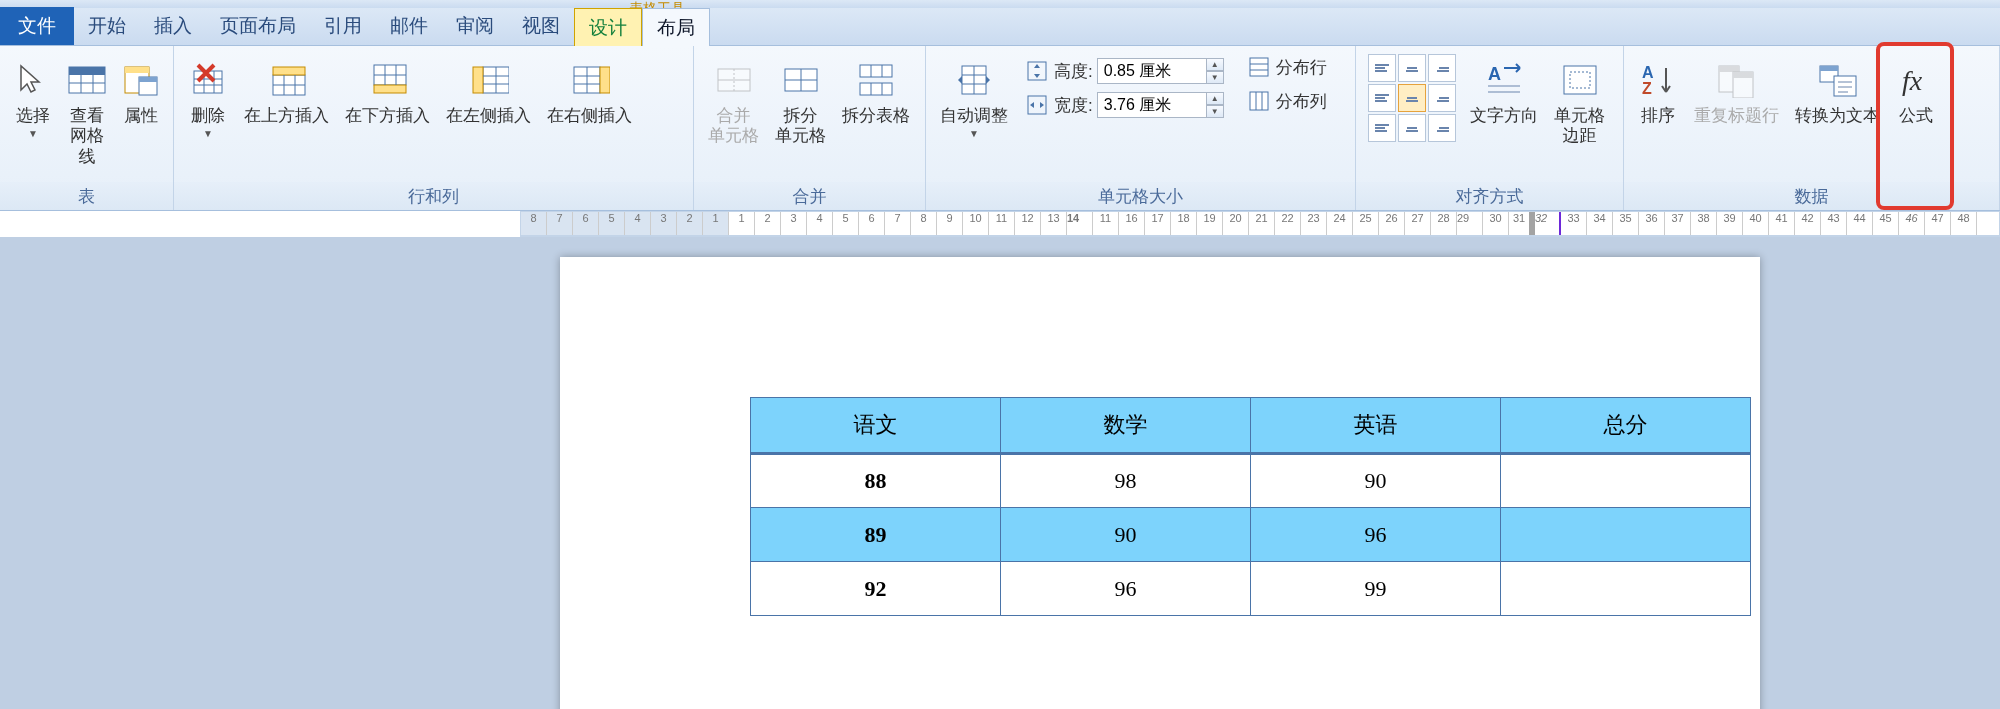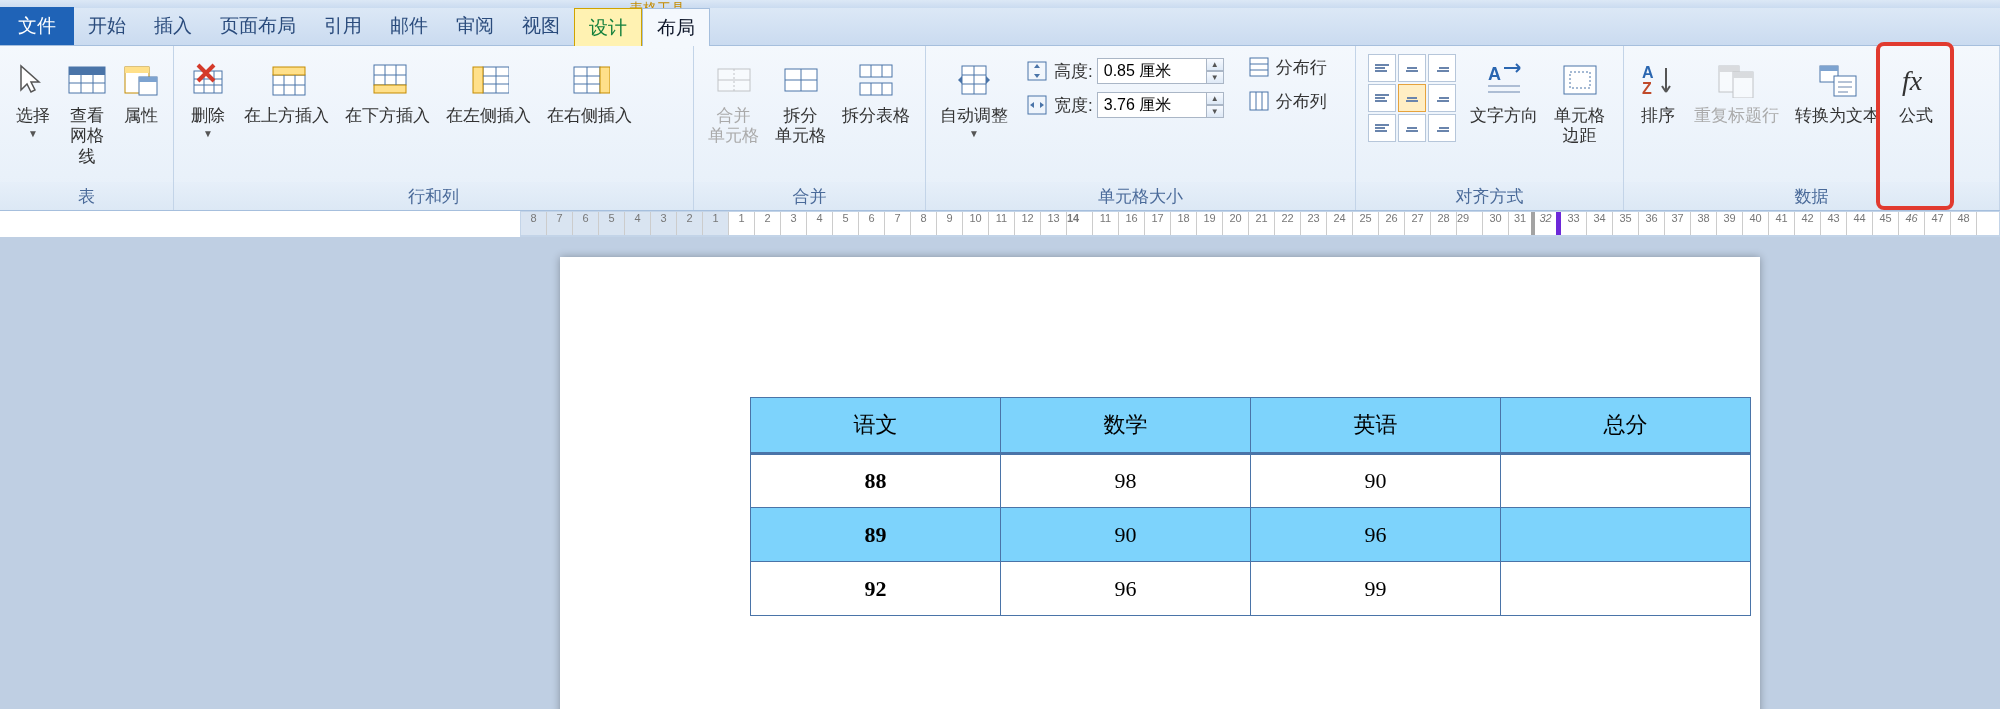--- a/index.html
+++ b/index.html
@@ -677,22 +677,22 @@
       <div style="width:26px;text-align:center;border-right:1px solid #ccc;">21</div>
       <div style="width:26px;text-align:center;border-right:1px solid #ccc;">22</div>
       <div style="width:26px;text-align:center;border-right:1px solid #ccc;">23</div>
       <div style="width:26px;text-align:center;border-right:1px solid #ccc;">24</div>
       <div style="width:26px;text-align:center;border-right:1px solid #ccc;">25</div>
       <div style="width:26px;text-align:center;border-right:1px solid #ccc;">26</div>
       <div style="width:26px;text-align:center;border-right:1px solid #ccc;">27</div>
       <div style="width:26px;text-align:center;border-right:1px solid #ccc;">28</div>
       <div style="width:26px;text-align:left;border-right:1px solid #ccc;">29</div>
       <div style="width:26px;text-align:center;border-right:1px solid #ccc;">30</div>
-      <div style="width:26px;text-align:center;border-right:4px solid #a3a3a3;">31</div>
-      <div style="width:26px;text-align:center;border-right:5px solid #6d28d9;font-style:italic;">32</div>
+      <div style="width:26px;text-align:center;border-right:6px solid #a3a3a3;">31</div>
+      <div style="width:26px;border-right:2px solid #6d28d9;font-style:italic;">32</div>
       <div style="width:26px;text-align:center;border-right:1px solid #ccc;">33</div>
       <div style="width:26px;text-align:center;border-right:1px solid #ccc;">34</div>
       <div style="width:26px;text-align:center;border-right:1px solid #ccc;">35</div>
       <div style="width:26px;text-align:center;border-right:1px solid #ccc;">36</div>
       <div style="width:26px;text-align:center;border-right:1px solid #ccc;">37</div>
       <div style="width:26px;text-align:center;border-right:1px solid #ccc;">38</div>
       <div style="width:26px;text-align:center;border-right:1px solid #ccc;">39</div>
       <div style="width:26px;text-align:center;border-right:1px solid #ccc;">40</div>
       <div style="width:26px;text-align:center;border-right:1px solid #ccc;">41</div>
       <div style="width:26px;text-align:center;border-right:1px solid #ccc;">42</div>

